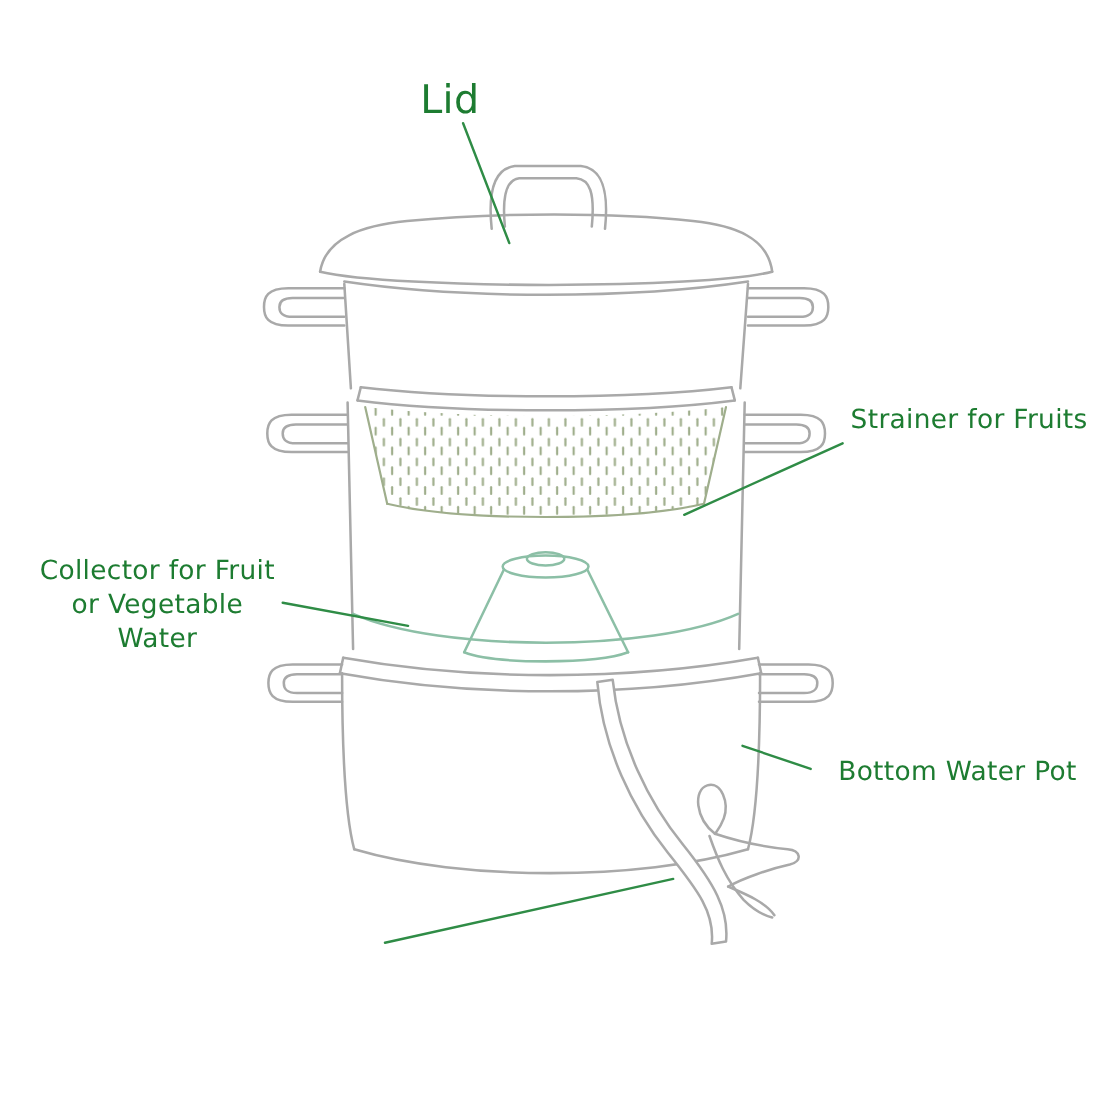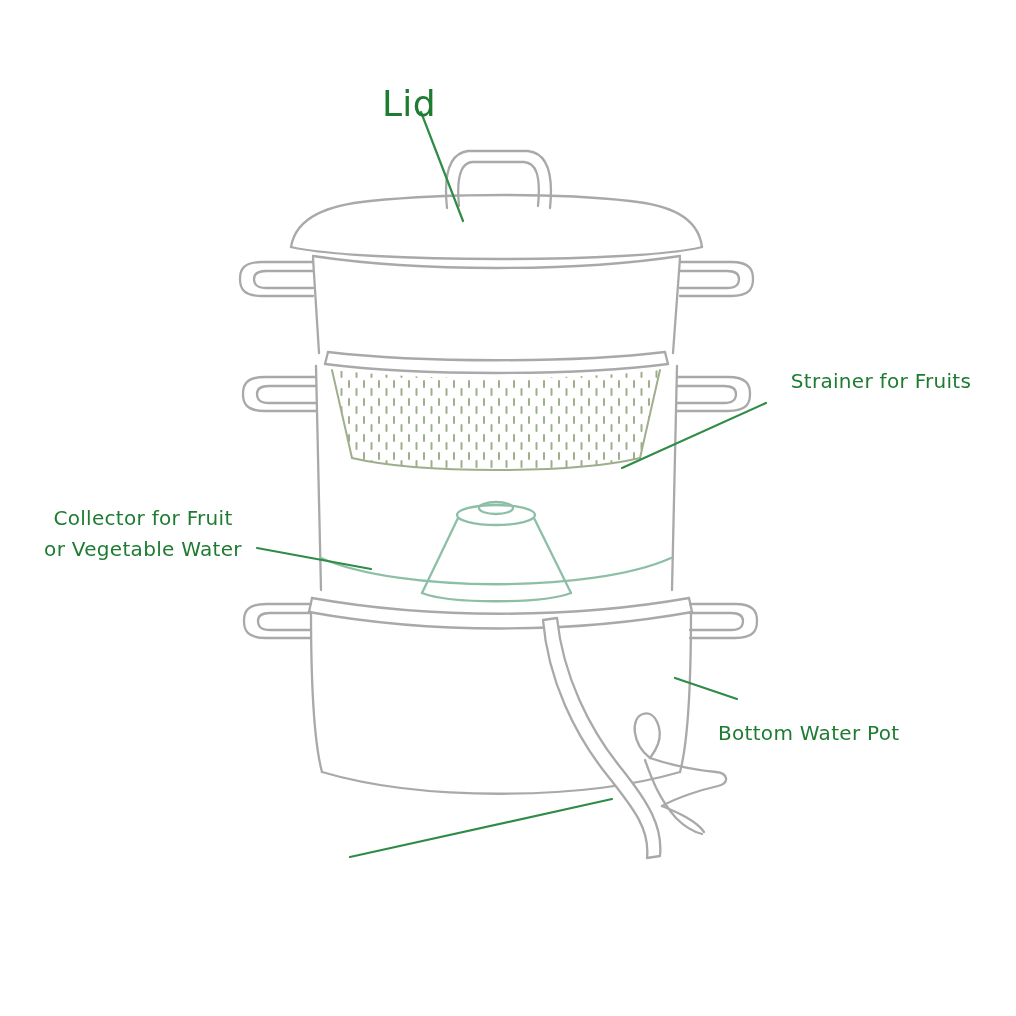--- a/index.html
+++ b/index.html
@@ -20,21 +20,21 @@
   }
   .canvas svg{position:absolute;left:0;top:0;}
   .gray{fill:none;stroke:var(--line-gray);stroke-width:2.3;stroke-linecap:round;stroke-linejoin:round;}
   .grayfill{fill:#ffffff;stroke:var(--line-gray);stroke-width:2.3;stroke-linejoin:round;}
   .teal{fill:none;stroke:var(--accent-teal);stroke-width:2.3;stroke-linecap:round;}
   .dotline{fill:none;stroke:var(--strainer-dot);stroke-width:2;stroke-linecap:round;}
   .leader{fill:none;stroke:var(--leader-green);stroke-width:2.2;stroke-linecap:round;}
   .label{
     position:absolute;
     color:var(--label-green);
-    font-size:20px;
+    font-size:24px;
     line-height:31px;
     letter-spacing:.3px;
     white-space:nowrap;
   }
   .label.center{text-align:center;white-space:normal;}
   .label.big{font-size:36px;line-height:40px;}
 </style>
 </head>
 <body>
 
@@ -134,27 +134,27 @@
 
     <g>
       <path class="leader" d="M 421 112 L 463 221"></path>
       <path class="leader" d="M 766 403 L 622 468"></path>
       <path class="leader" d="M 257 548 L 371 569"></path>
       <path class="leader" d="M 737 699 L 675 678"></path>
       <path class="leader" d="M 350 857 L 612 799"></path>
     </g>
   </svg>
 
-  <div class="label big" style="left:382px;top:84px;">Lid</div>
+  <div class="label big" style="left:382px;top:72px;">Lid</div>
 
   <div class="label center" style="left:760px;top:366px;width:242px;">
     <div>Strainer for Fruits</div>
   </div>
 
   <div class="label center" style="left:26px;top:503px;width:234px;">
     <div>Collector for Fruit</div>
     <div>or Vegetable Water</div>
   </div>
 
-  <div class="label" style="left:718px;top:686px;margin-top:32px;">Bottom Water Pot</div>
+  <div class="label" style="left:762px;top:686px;">Bottom Water Pot</div>
 
 
 </div>
 
 </body></html>

